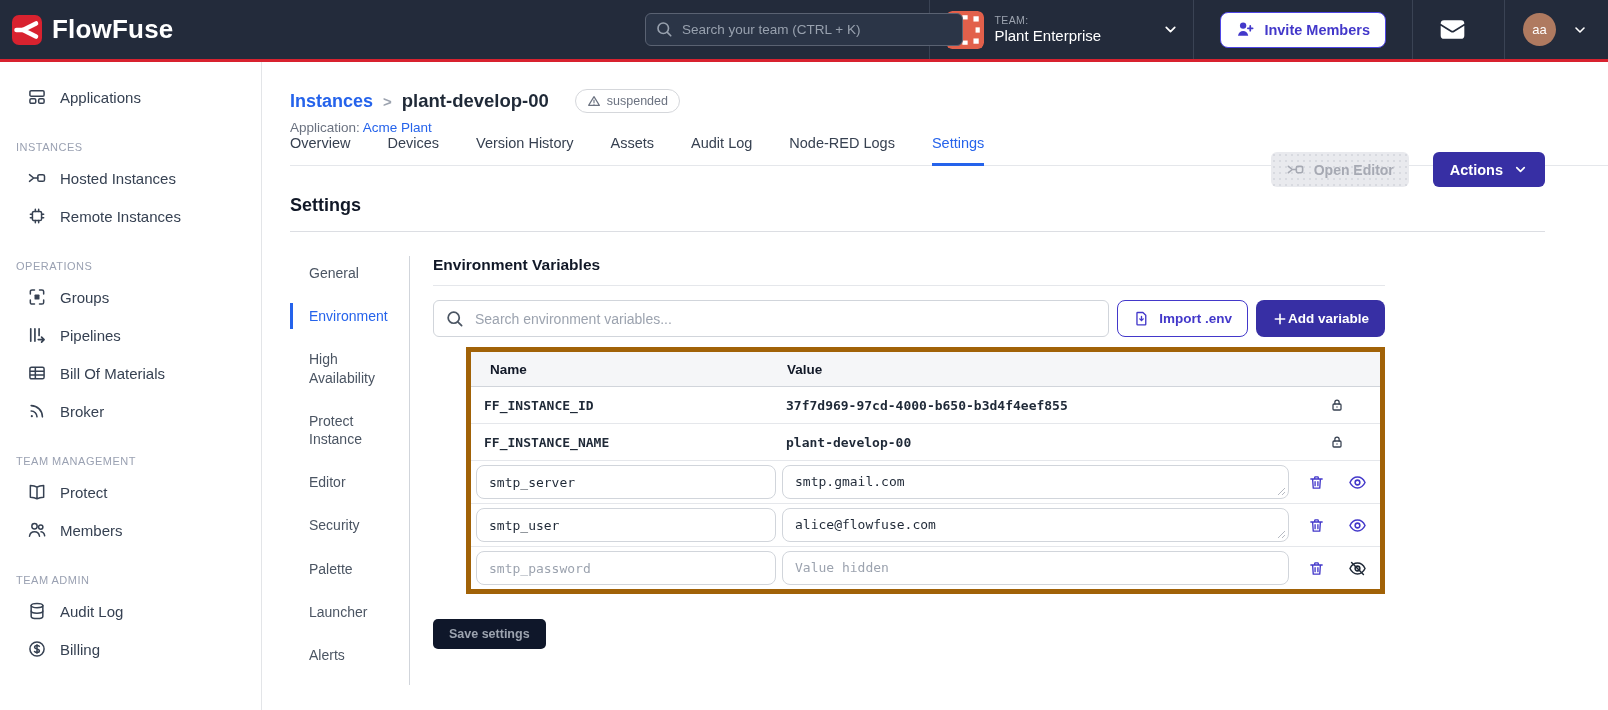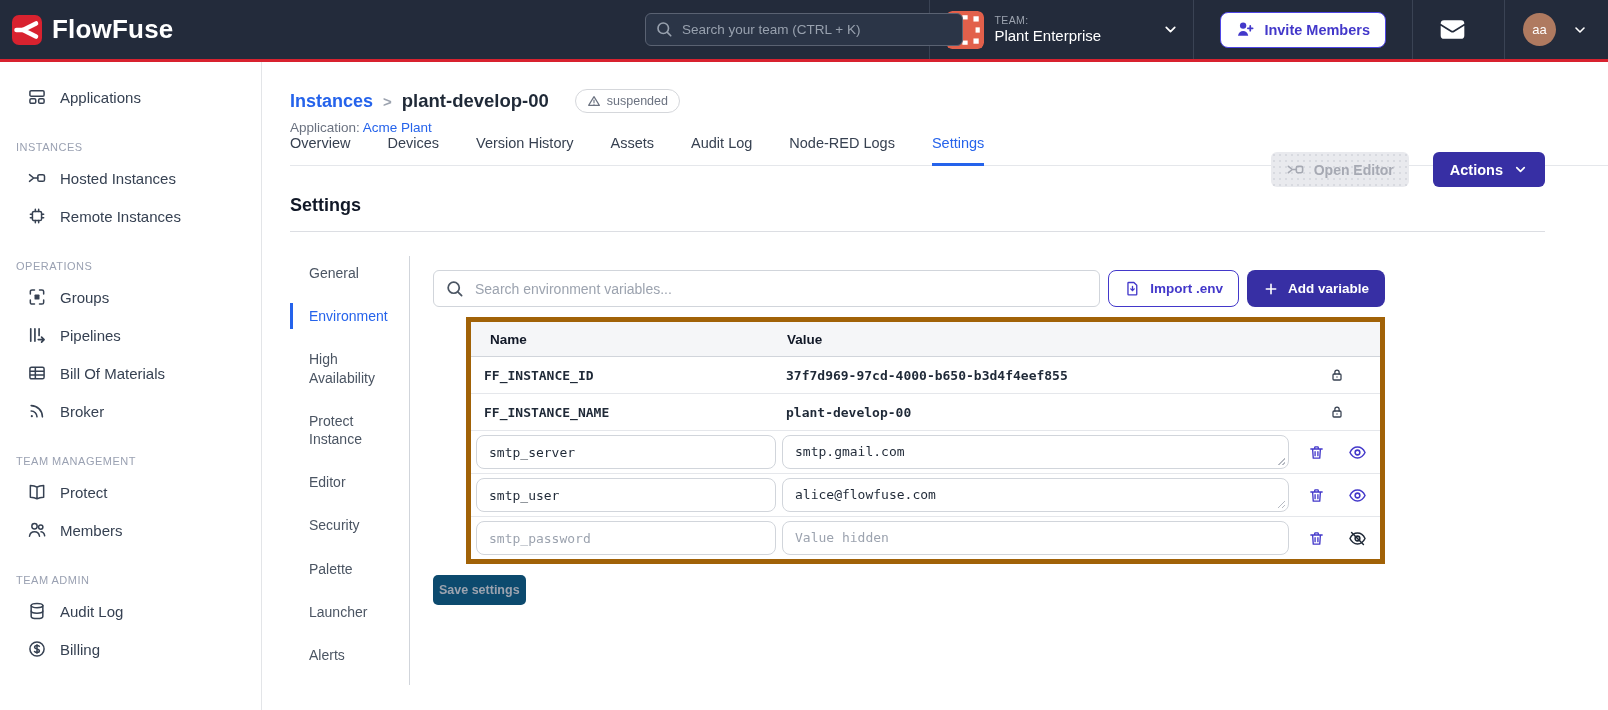--- a/index.html
+++ b/index.html
@@ -81,21 +81,21 @@
   .env-toolbar { display:flex; gap:8px; margin-top:14px; height:37px; }
   .env-search { flex:1; position:relative; }
   .env-search input { width:100%; height:100%; border:1px solid #D1D5DB; border-radius:6px;
     font-size:14px; padding:0 10px 0 41px; color:#374151; outline:none; }
   .env-search input::placeholder { color:#9CA3AF; }
   .env-search .mag { position:absolute; left:12px; top:9px; color:#4B5563; }
   .btn-outline { background:#fff; border:1px solid #4338CA; border-radius:8px; color:#4338CA;
     font-size:13.5px; font-weight:bold; display:flex; align-items:center; gap:9px;
     padding:0 15px; cursor:pointer; }
   .btn-add { background:#372FA4; border:none; border-radius:8px; color:#fff; font-size:13.5px;
-    font-weight:bold; display:flex; align-items:center; gap:9px; padding:0 16px; cursor:pointer; }
+    font-weight:bold; display:flex; align-items:center; padding:0 16px; cursor:pointer; }
 
   .env-table { margin-top:10px; border:5px solid #a16207;margin-left:33px; }
   .t-row { display:grid; grid-template-columns:306px 1fr 86px; align-items:center; }
   .t-head { background:#F5F6F8; border-bottom:1px solid #D1D5DB; height:35px;
     font-size:13.5px; font-weight:bold; color:#111827; }
   .t-head .c-name { padding-left:19px; }
   .t-head .c-value { padding-left:10px; }
   .mono { font-family:"DejaVu Sans Mono", monospace; }
   .t-locked { height:37px; border-bottom:1px solid #E5E7EB; font-size:13px; color:#1F2937;font-weight:bold; }
   .t-locked .c-name { padding-left:13px; }
@@ -110,22 +110,22 @@
     font-size:13px; padding:8px 12px 0 12px; color:#1F2937; resize:none; overflow:hidden;
     outline:none; }
   .t-edit textarea::placeholder, .t-edit input::placeholder { color:#9CA3AF; }
   .grip { background-image:linear-gradient(135deg, transparent 0%, transparent 62%, #B6BAC2 62%,
       #B6BAC2 70%, transparent 70%, transparent 82%, #B6BAC2 82%, #B6BAC2 90%, transparent 90%);
     background-size:10px 10px; background-repeat:no-repeat; background-position:right 3px bottom 3px; }
   .muted { color:#9CA3AF !important; }
   .row-icons { display:flex; align-items:center; gap:23px; padding-left:13px; }
   .ic-indigo { color:#4338CA; cursor:pointer; }
   .ic-dark { color:#1F2937; cursor:pointer; }
-  .save-btn { margin-top:11px; background:#0c4a6e; border:none; border-radius:5px;
-    color:#9CA3AF; font-size:12.5px; font-weight:bold; padding:8px 6px; }
+  .save-btn { margin-top:25px; background:#0f172a; border:none; border-radius:5px;
+    color:#9CA3AF; font-size:12.5px; font-weight:bold; padding:8px 16px; }
   svg { display:block; }
 </style>
 </head>
 <body>
 
 <div class="navbar">
   <div class="brand">
     <svg width="30" height="30" viewBox="0 0 30 30">
       <rect x="0" y="0" width="30" height="30" rx="7" fill="#D8222F"></rect>
       <path d="M4.5 15 H11 M11 15 L24 8.5 M11 15 L24 21.5" stroke="#fff" stroke-width="4.6" fill="none" stroke-linecap="round" stroke-linejoin="round"></path>
@@ -345,20 +345,21 @@
         <div class="snav-item">High Availability</div>
         <div class="snav-item">Protect Instance</div>
         <div class="snav-item">Editor</div>
         <div class="snav-item">Security</div>
         <div class="snav-item">Palette</div>
         <div class="snav-item">Launcher</div>
         <div class="snav-item">Alerts</div>
       </div>
 
       <div class="smain">
+        <div class="env-title">Environment Variables</div>
 
         <div class="env-toolbar">
           <div class="env-search">
             <svg class="mag" width="19" height="19" viewBox="0 0 24 24" fill="none" stroke="currentColor" stroke-width="2.2" stroke-linecap="round">
               <circle cx="11" cy="11" r="7"></circle>
                 <line x1="16.5" y1="16.5" x2="21" y2="21"></line>
             </svg>
             <input placeholder="Search environment variables..." style="">
           </div>
           <button class="btn-outline">

